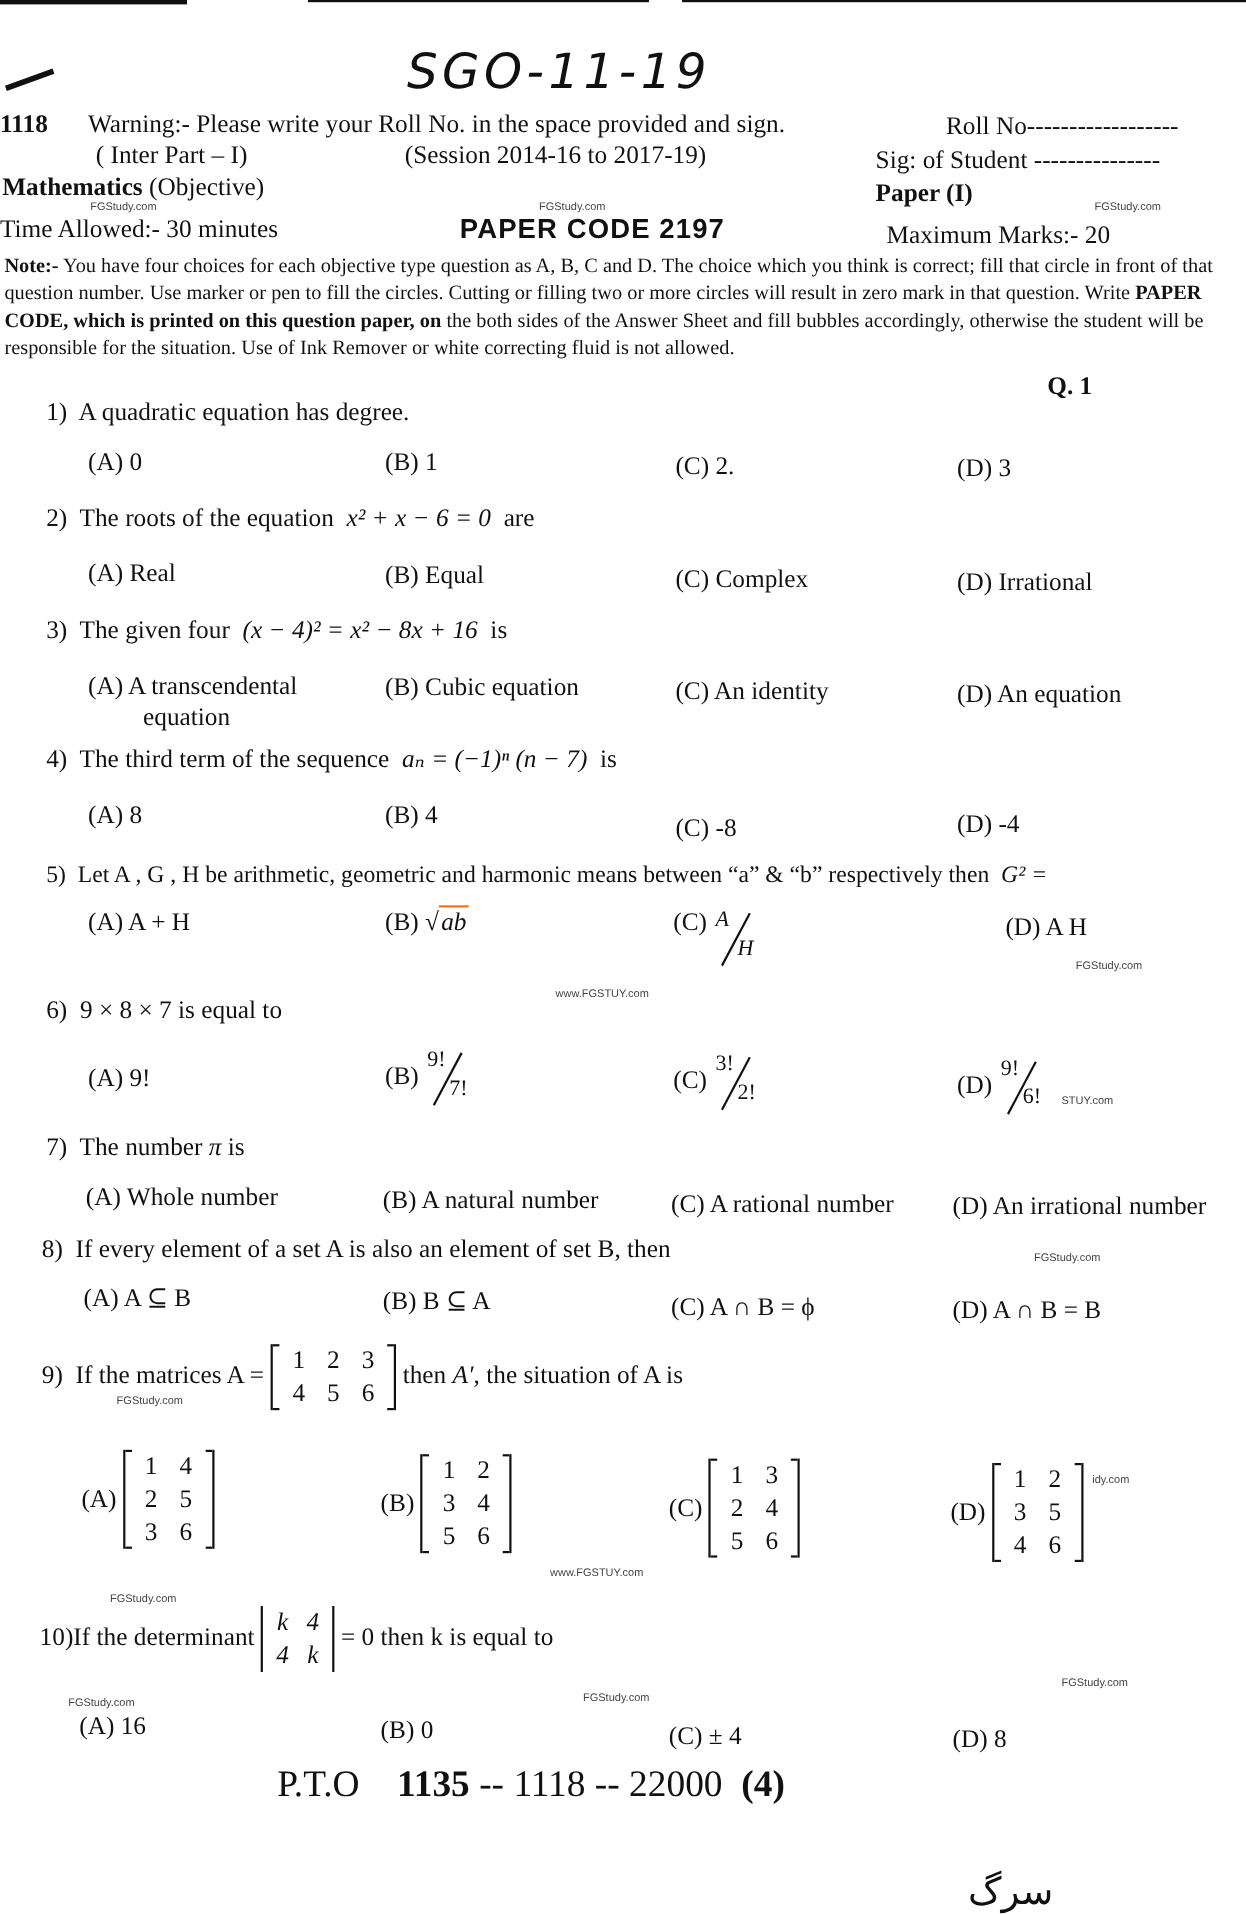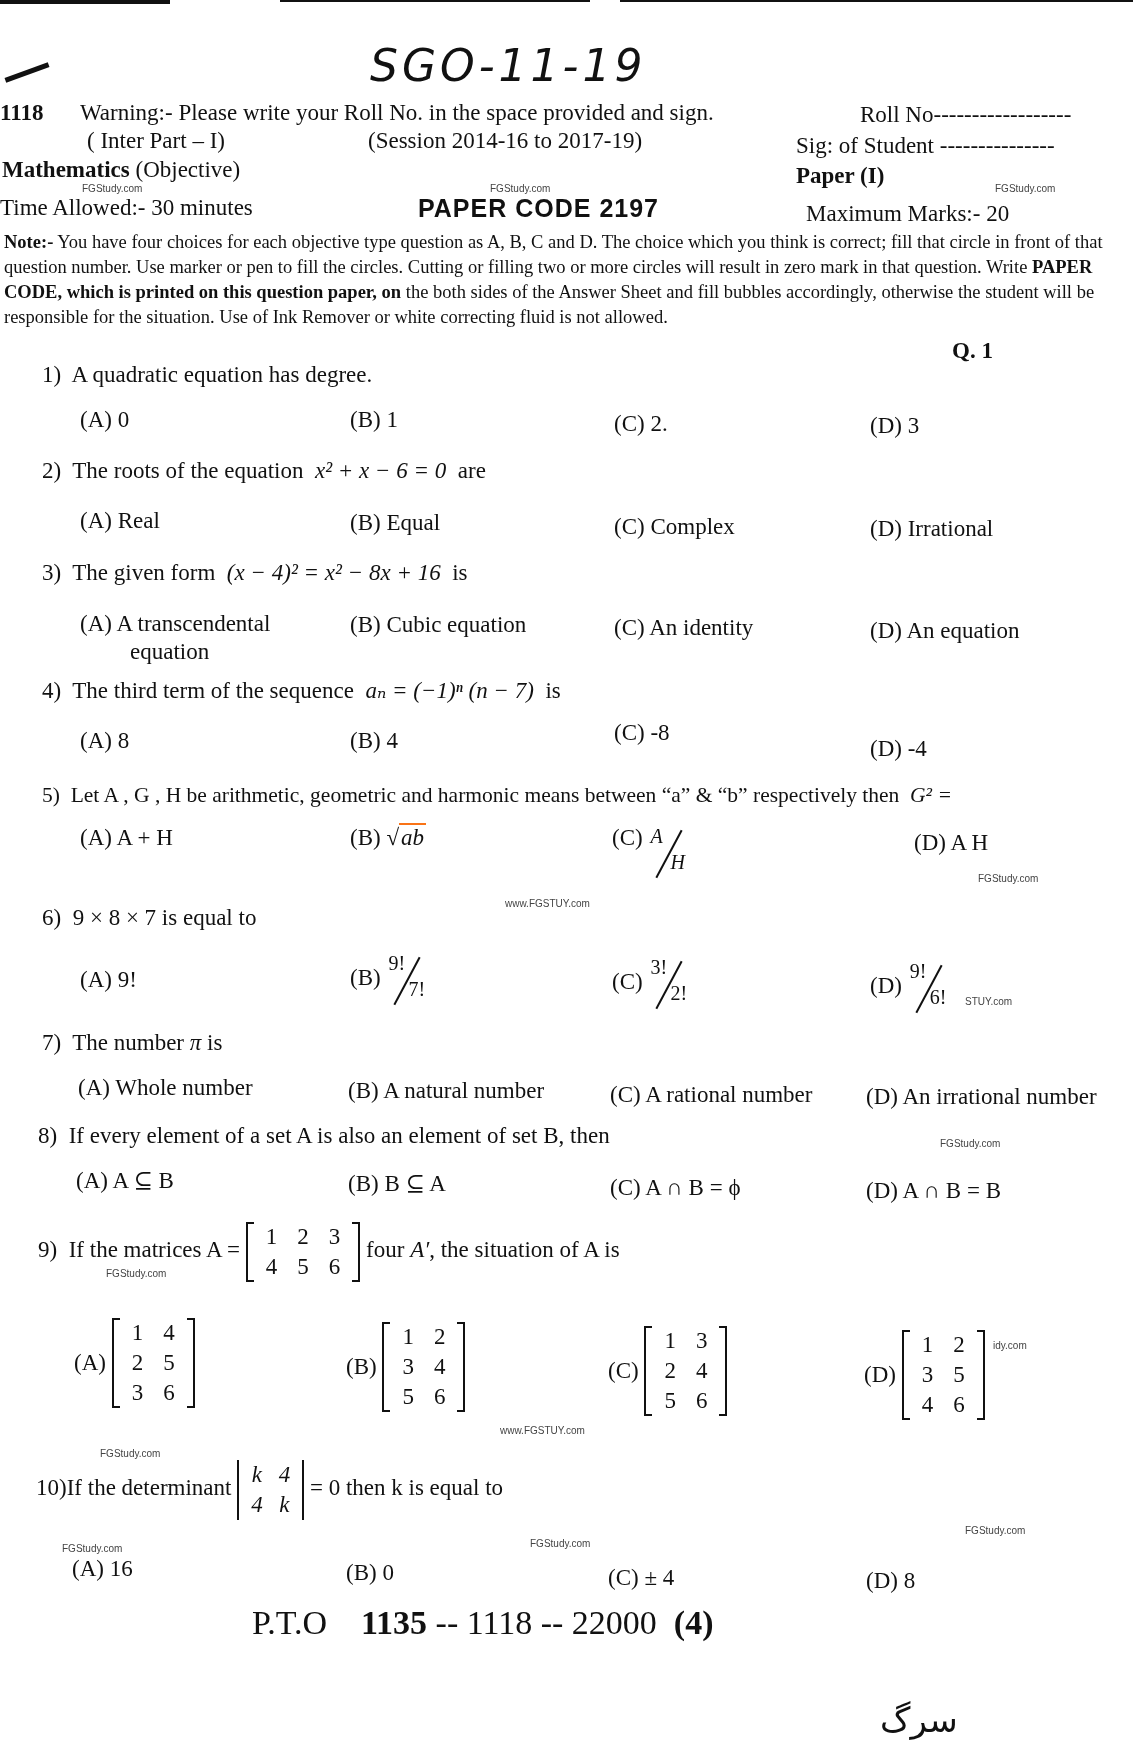--- a/index.html
+++ b/index.html
@@ -79,36 +79,36 @@
 
 <div class="abs q" style="left:42px; top:458px;">
   <span>2)</span>&nbsp; <span>The roots of the equation</span>&nbsp; <span class="i">x² + x − 6 = 0</span>&nbsp; <span>are</span>
 </div>
 <div class="abs opt" style="left:80px; top:508px;">(A) Real</div>
 <div class="abs opt" style="left:350px; top:510px;">(B) Equal</div>
 <div class="abs opt" style="left:614px; top:514px;">(C) Complex</div>
 <div class="abs opt" style="left:870px; top:516px;text-align:right;">(D) Irrational</div>
 
 <div class="abs q" style="left:42px; top:560px;">
-  <span>3)</span>&nbsp; <span>The given form</span>&nbsp; <span class="i">(x − 4)² = x² − 8x + 16</span>&nbsp; <span>is</span>
+  <span>3)</span>&nbsp; <span>The given four</span>&nbsp; <span class="i">(x − 4)² = x² − 8x + 16</span>&nbsp; <span>is</span>
 </div>
 <div class="abs opt" style="left:80px; top:610px; line-height:28px;">
   <span>(A) A transcendental</span><br>
   <span style="padding-left:50px;">equation</span>
 </div>
 <div class="abs opt" style="left:350px; top:612px;">(B) Cubic equation</div>
 <div class="abs opt" style="left:614px; top:615px;">(C) An identity</div>
 <div class="abs opt" style="left:870px; top:618px;">(D) An equation</div>
 
 <div class="abs q" style="left:42px; top:677px;">
   <span>4)</span>&nbsp; <span>The third term of the sequence</span>&nbsp; <span class="i">aₙ = (−1)ⁿ (n − 7)</span>&nbsp; <span>is</span>
 </div>
 <div class="abs opt" style="left:80px; top:728px;">(A) 8</div>
 <div class="abs opt" style="left:350px; top:728px;">(B) 4</div>
-<div class="abs opt" style="left:614px; top:720px;">(C) -8</div>
+<div class="abs opt" style="left:614px; top:740px;">(C) -8</div>
 <div class="abs opt" style="left:870px; top:736px;">(D) -4</div>
 
 <div class="abs q" style="left:42px; top:783px; font-size:21.5px;">
   <span>5)</span>&nbsp; <span>Let A , G , H be arithmetic, geometric and harmonic means between “a” &amp; “b” respectively then</span>&nbsp; <span class="i">G² =</span>
 </div>
 <div class="abs opt" style="left:80px; top:825px;">(A) A + H</div>
 <div class="abs opt" style="left:350px; top:825px;">
   <span>(B)</span>
   <span class="sqrt">√<span class="bar">ab</span></span>
 </div>
@@ -176,21 +176,21 @@
             <td>3</td>
           </tr>
     <tr>
             <td>4</td>
             <td>5</td>
             <td>6</td>
           </tr>
         </tbody>
       </table>
   </span>
-  <span>four</span> <span class="i">A′</span><span>, the situation of A is</span>
+  <span>then</span> <span class="i">A′</span><span>, the situation of A is</span>
 </div>
 <div class="abs wm" style="left:106px; top:1268px;">FGStudy.com</div>
 
 <div class="abs opt" style="left:74px; top:1318px;">
   <span style="vertical-align:middle;">(A)</span>
   <span class="mat"><table>
     <tbody>
           <tr>
             <td>1</td>
             <td>4</td>

